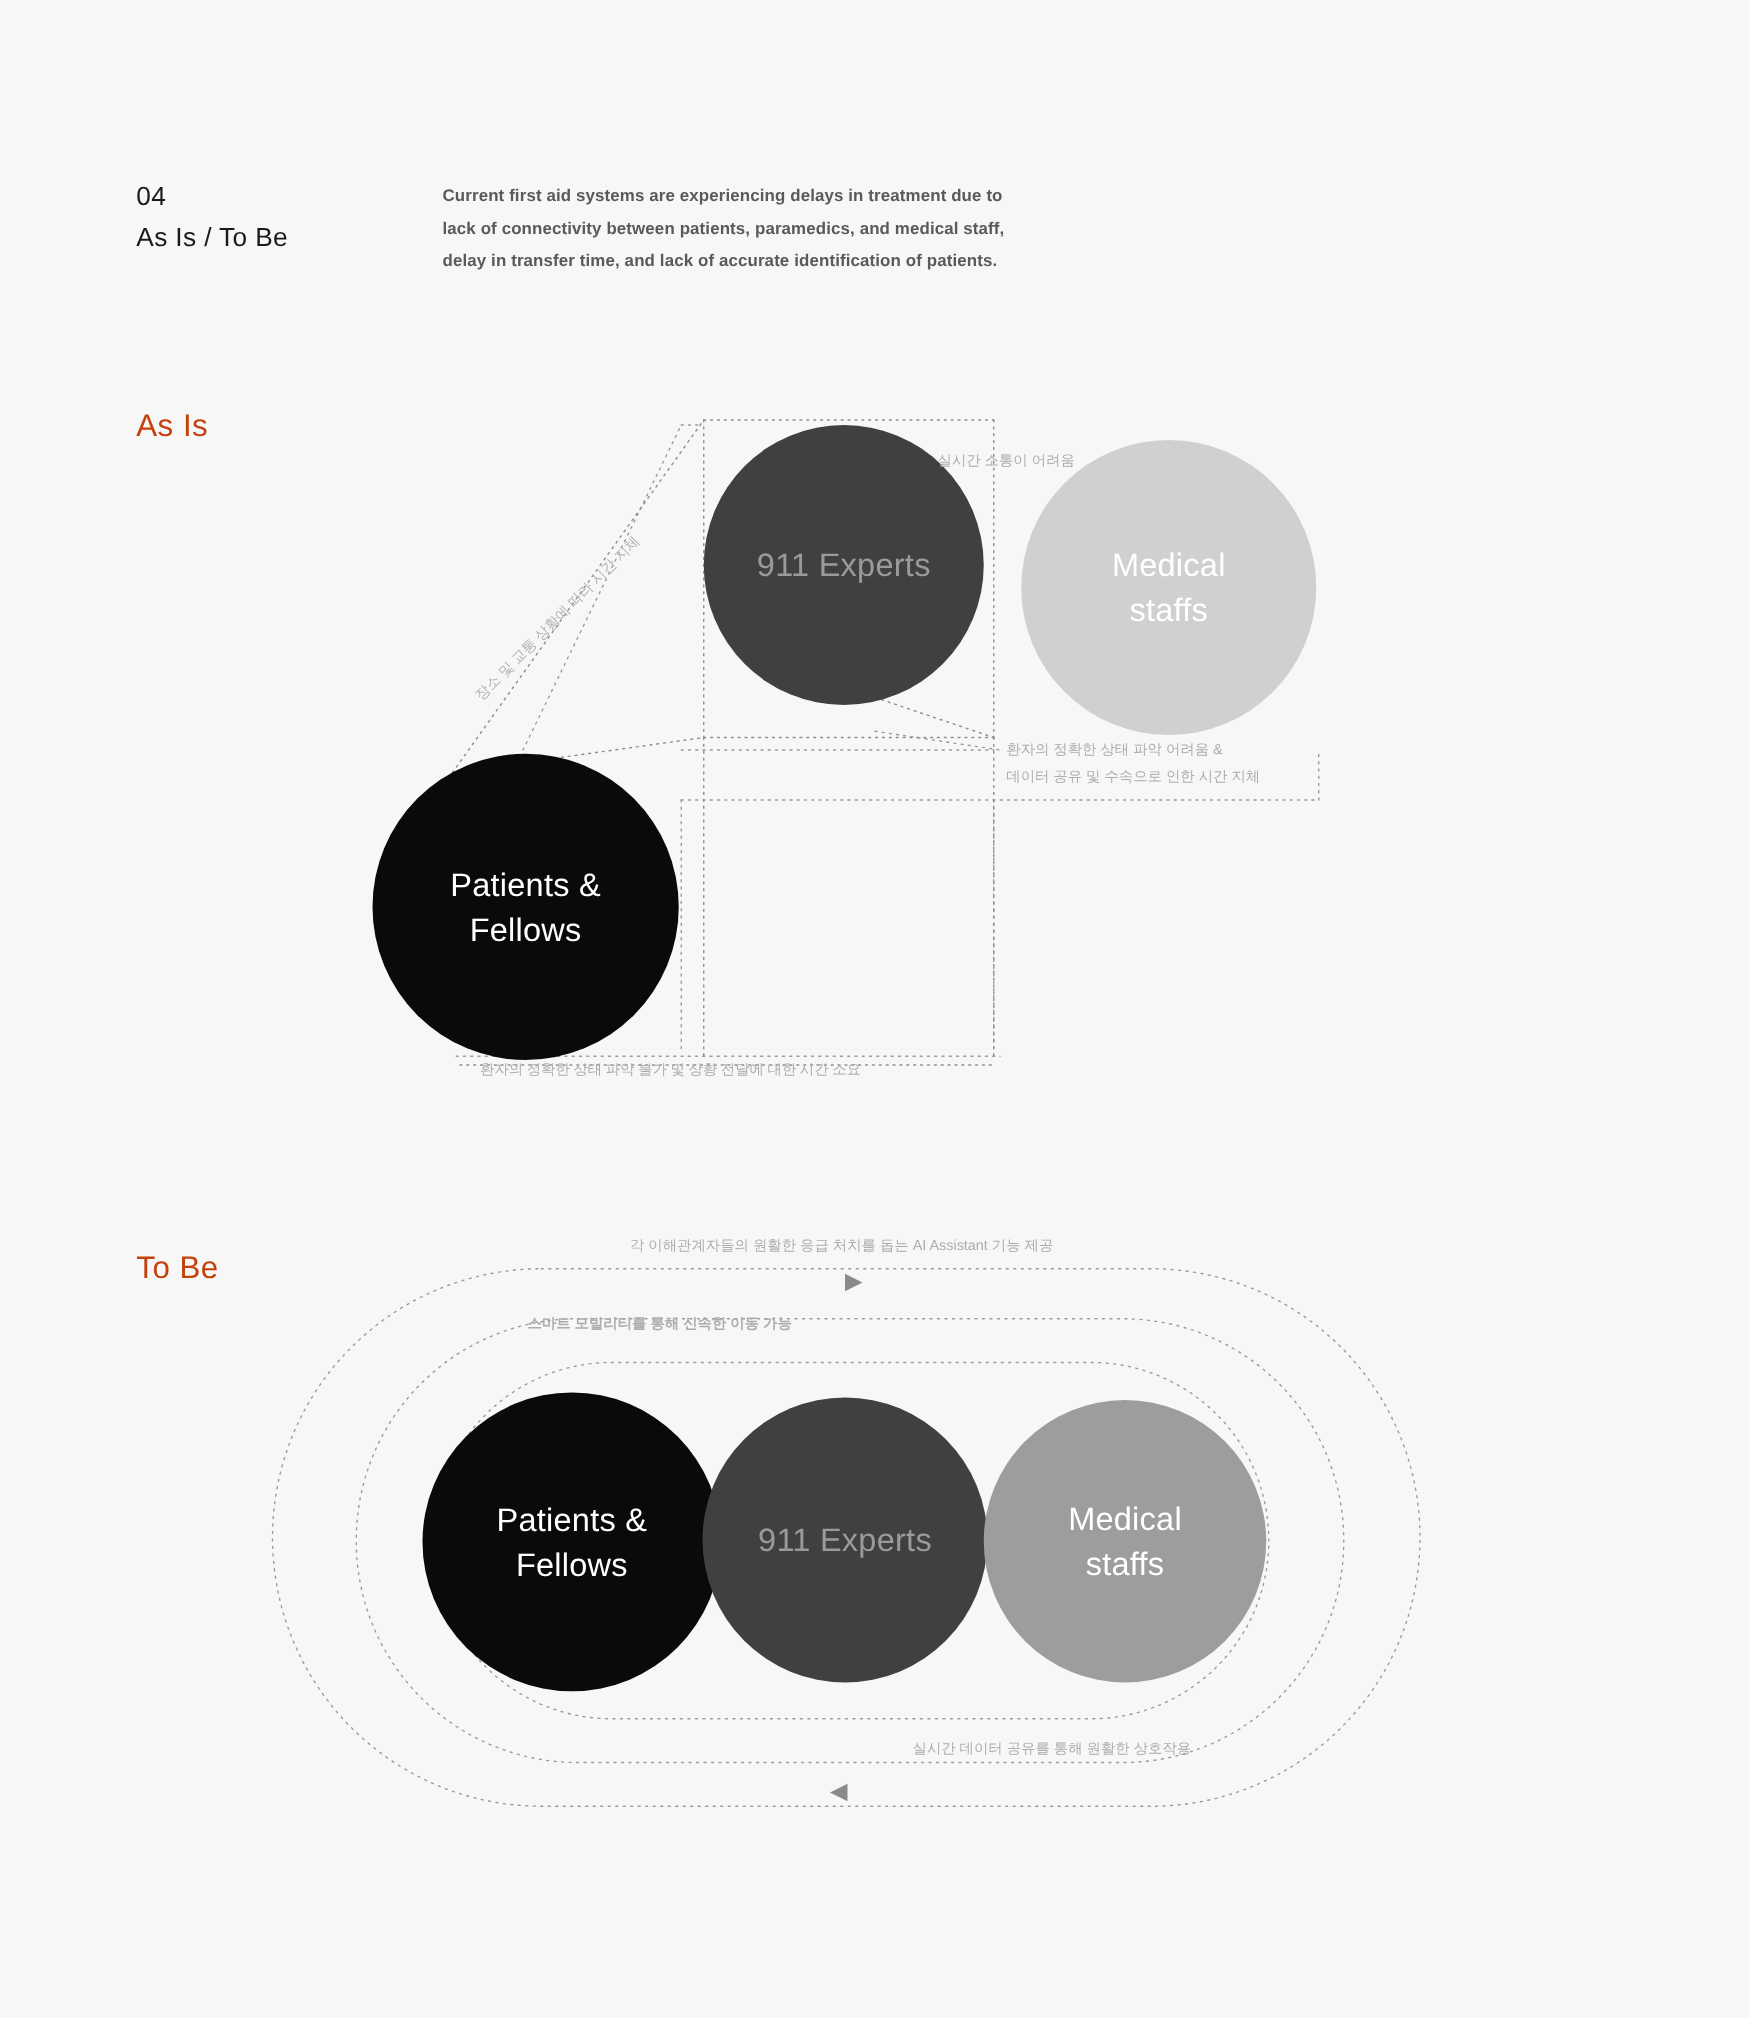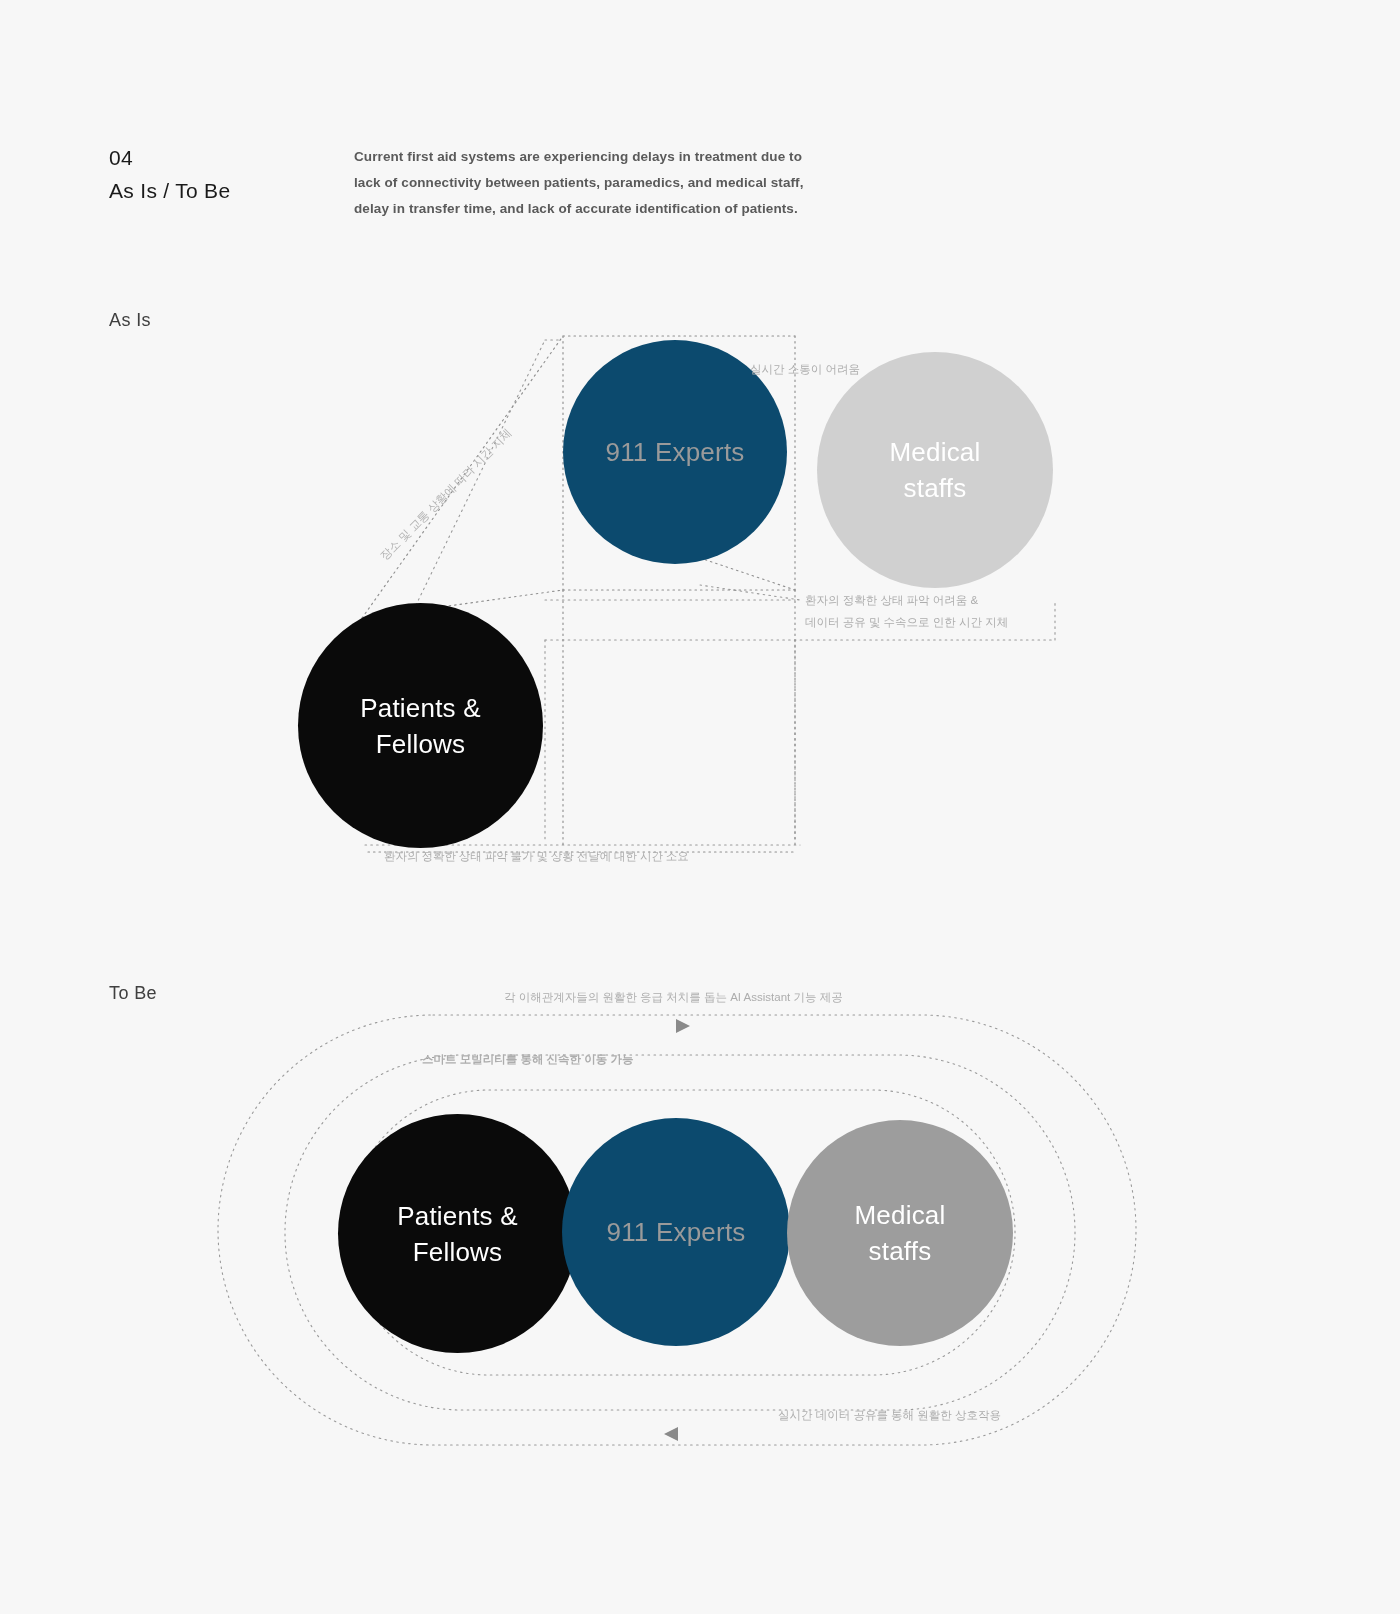--- a/index.html
+++ b/index.html
@@ -36,22 +36,23 @@
   }
   .desc-kr {
     position: absolute; left: 795px; top: 145px; width: 452px;
     font-size: 11.5px; font-weight: 400; color: #b0b0b0;
     line-height: 22px; letter-spacing: 0px;
   }
 
   
   .section-label {
     position: absolute;
-    font-size: 18px; font-weight: 400; color: #404040;
+    font-size: 25px; font-weight: 400; color: #c2410c;
     letter-spacing: 0.4px;
+    margin-top: 17px;
   }
   #label-asis { left: 109px; top: 310px; }
   #label-tobe { left: 109px; top: 983px; }
 
   
   .diagram { position: absolute; left: 0; }
   #asis-diagram { top: 300px; width: 1400px; height: 600px; }
   #tobe-diagram { top: 980px; width: 1400px; height: 500px; }
 
   .diagram svg { position: absolute; left: 0; top: 0; }
@@ -69,21 +70,21 @@
   .node .node-label {
     font-size: 26px;
     font-weight: 400;
     line-height: 36px;
     letter-spacing: 0.2px;
     white-space: pre-line;
     padding: 0 10px;
   }
   .node-dark { background: #0a0a0a; }
   .node-dark .node-label { color: #ffffff; }
-  .node-light { background: #0c4a6e; }
+  .node-light { background: #404040; }
   .node-light .node-label { color: #9a9a9a; }
   .node-mid { background: #d0d0d0; }
   .node-mid .node-label { color: #ffffff; }
   .node-gray { background: #9d9d9d; }
   .node-gray .node-label { color: #ffffff; }
   .node-pale { background: #eaeaea; }
   .node-pale .node-label { color: #a8a8a8; }
 
   
   .anno {
@@ -205,14 +206,14 @@
 
   <div class="node node-gray" style="left:787px; top:140px; width:226px; height:226px;">
     <span class="node-label">Medical
 staffs</span>
   </div>
 
   <div class="anno" style="left:504px; top:6px;">각 이해관계자들의 원활한 응급 처치를 돕는 AI Assistant 기능 제공</div>
 
   <div class="anno" style="left:422px; top:68px;font-weight:bold;">스마트 모빌리티를 통해 신속한 이동 가능</div>
 
-  <div class="anno" style="left:730px; top:424px;margin-left:48px;">실시간 데이터 공유를 통해 원활한 상호작용</div>
+  <div class="anno" style="left:730px; top:408px;">실시간 데이터 공유를 통해 원활한 상호작용</div>
 </div>
 
 </body></html>

